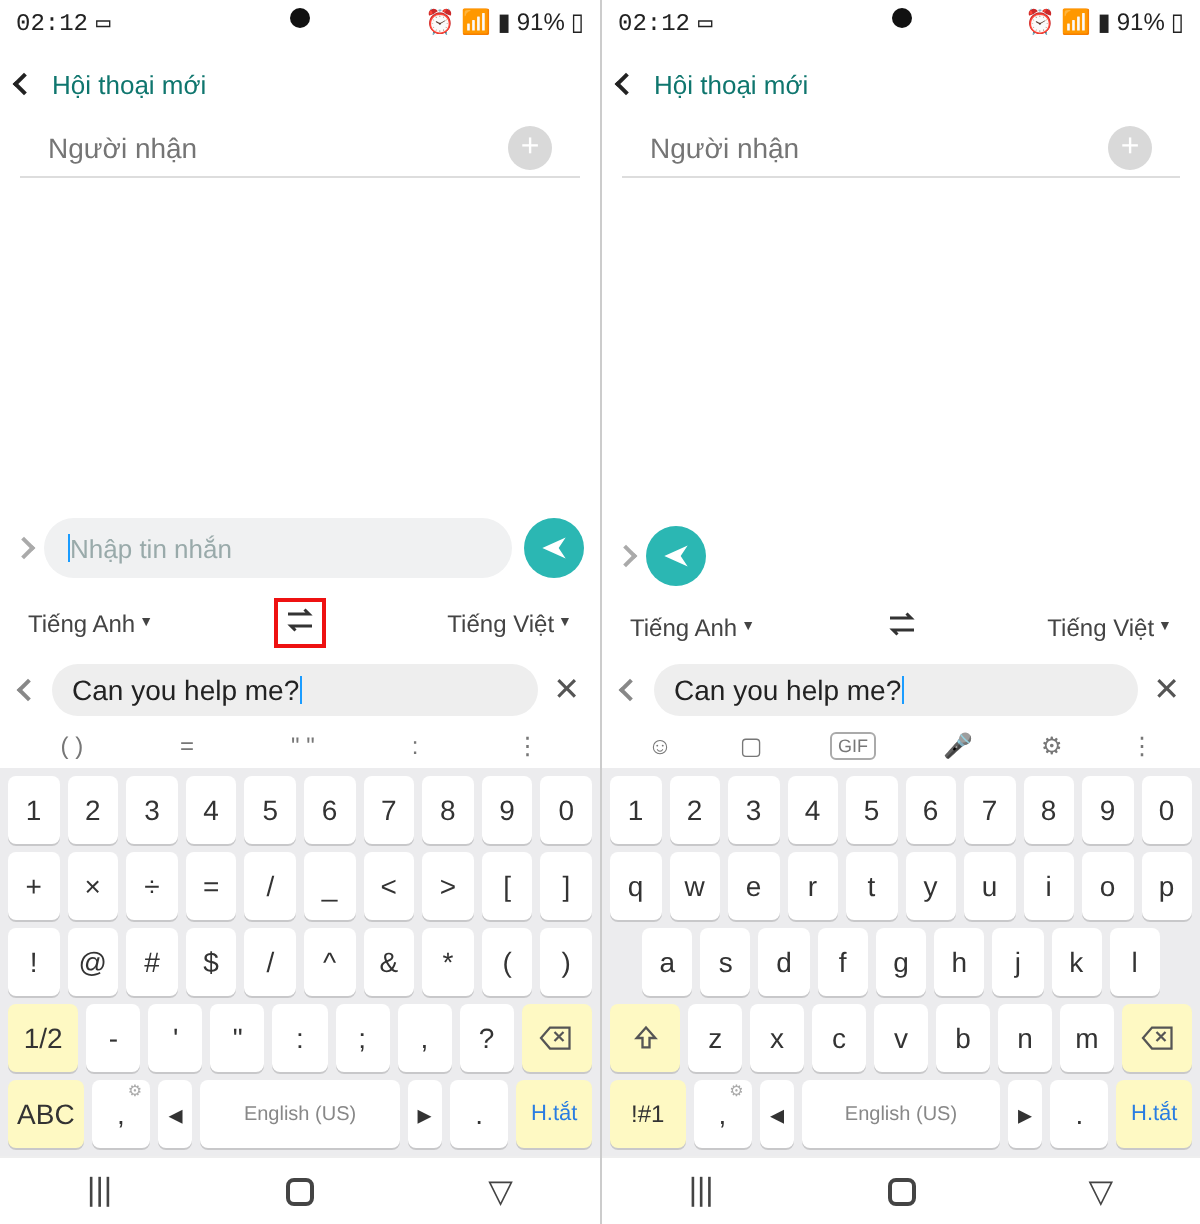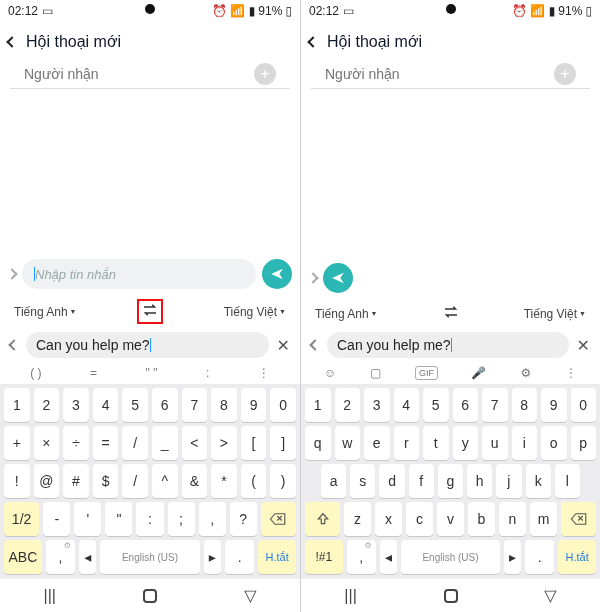--- a/index.html
+++ b/index.html
@@ -1,31 +1,31 @@
 <!DOCTYPE html>
 <html><head>
 <meta charset="utf-8">
 <style>
   * { box-sizing: border-box; margin: 0; padding: 0; }
   body { background: #eee; font-family: -apple-system, Helvetica, Arial, sans-serif; width: 600px; height: 612px; display: flex; }
   .phone { width: 300px; height: 612px; background: #fff; display: flex; flex-direction: column; }
   .phone + .phone { border-left: 1px solid #ccc; }
   .status { height: 22px; display: flex; align-items: center; padding: 0 8px; font-size: 12px; color: #222; }
-  .status .left { flex: 1; display: flex; align-items: flex-start; gap: 4px; }
+  .status .left { flex: 1; display: flex; align-items: flex-end; gap: 4px; font-family: Liberation Mono, monospace; }
   .status .right { display: flex; align-items: center; gap: 3px; }
   .cam { position:absolute; left:50%; top:4px; width:10px; height:10px; border-radius:50%; background:#111; transform:translateX(-50%);}
   .header { display: flex; align-items: center; height: 40px; padding: 0 8px; gap: 10px; }
-  .header .title { font-size: 16px; font-weight: 500; color: #0f172a; }
+  .header .title { font-size: 13px; font-weight: 500; color: #0f766e; }
   .recipient { display: flex; align-items: center; padding: 0 14px 2px 14px; gap: 8px; border-bottom: 1px solid #ddd; margin: 0 10px;}
   .recipient input { flex: 1; border: none; font-size: 14px; color: #888; background: transparent; outline:none; padding: 4px 0;}
   .plusbtn { width: 22px; height: 22px; border-radius: 50%; background: #d9d9d9; color: #fff; display:flex; align-items:center; justify-content:center; font-size:16px; }
   .spacer { flex: 1; }
   .compose { display: flex; align-items: center; padding: 6px 8px; gap: 6px; }
   .compose .exp { color: #888; display:flex; align-items:center; }
-  .compose .bubble { flex:1; background:#f0f1f2; border-radius: 18px; padding: 6px 12px; font-size: 13px; color:#888; min-height:30px; display:flex; align-items:center; position:relative;font-style:italic;}
+  .compose .bubble { flex:1; background:#f0f1f2; border-radius: 18px; padding: 6px 12px; font-size: 13px; color:#888; min-height:30px; display:flex; align-items:center; position:relative;}
   .compose .bubble.filled { color:#14a6a0; text-decoration: underline; font-weight:500;}
   .cursor { display:inline-block; width:1px; height:14px; background:#1a9cff; vertical-align:middle;}
   .sendbtn { width:30px; height:30px; border-radius:50%; background:#2bb7b3; display:flex; align-items:center; justify-content:center;}
   .transbar { display:flex; align-items:center; justify-content:space-between; padding: 4px 14px; font-size:12px; color:#444;}
   .transbar .lang { display:flex; align-items:center; gap:2px;}
   .swapbox { padding:2px;}
   .swapbox.hl { border: 2px solid #e11; }
   .transinput { display:flex; align-items:center; padding: 4px 10px; gap:8px;}
   .transinput .pill { flex:1; background:#eeeeee; border-radius:16px; padding:5px 10px; font-size:14px; color:#222; display:flex; align-items:center;}
   .transinput .pill .cursor{background:#1a9cff;}

